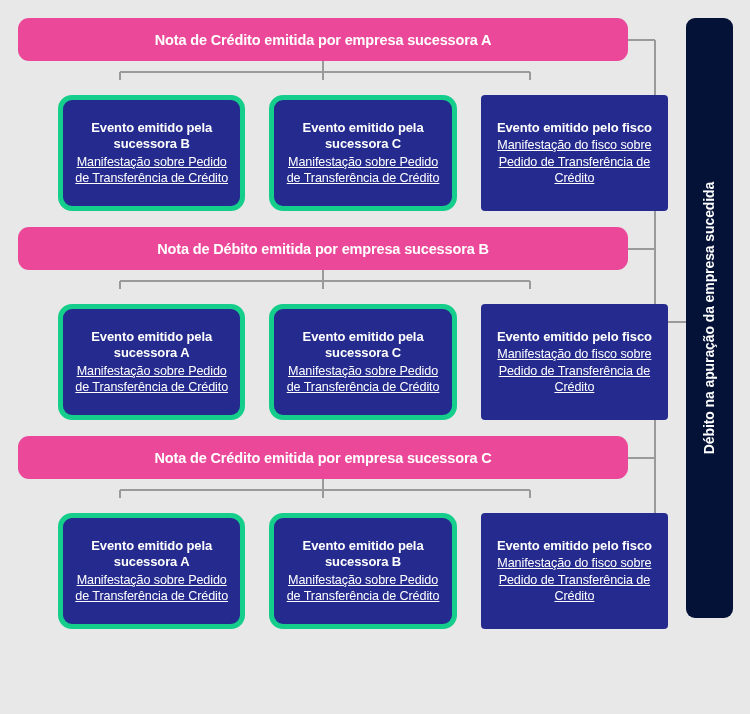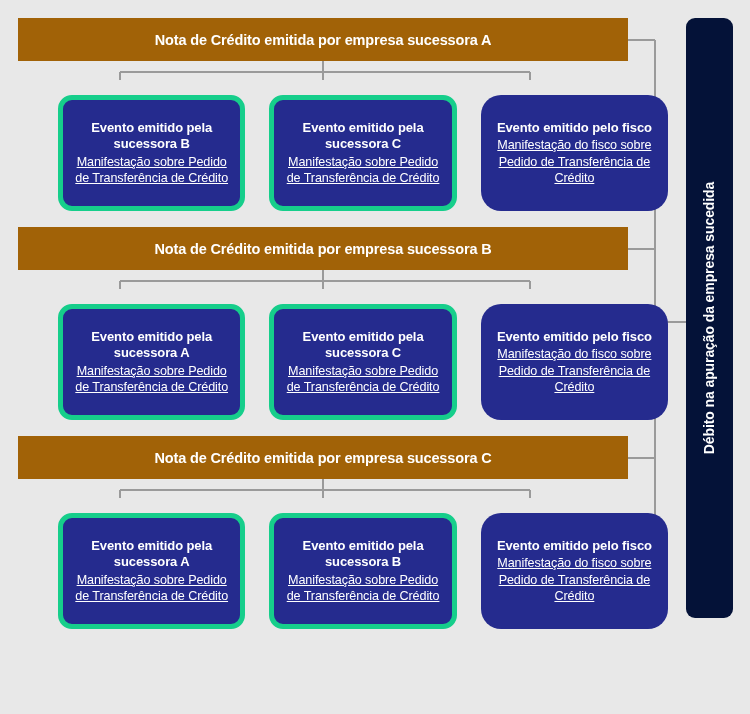--- a/index.html
+++ b/index.html
@@ -32,22 +32,22 @@
     left: 18px;
     width: 610px;
     z-index: 2;
   }
   .group-header {
     position: absolute;
     left: 0;
     top: 0;
     width: 610px;
     height: 43px;
-    background: #a16207;
-    border-radius: 0;
+    background: #ec4899;
+    border-radius: 11px;
     color: #ffffff;
     font-size: 14.5px;
     font-weight: bold;
     letter-spacing: -0.15px;
     display: flex;
     align-items: center;
     justify-content: center;
     text-align: center;
     box-sizing: border-box;
   }
@@ -57,21 +57,21 @@
     top: 77px;
     width: 610px;
     display: flex;
     gap: 24px;
     padding-left: 40px;
   }
   .card {
     width: 198px;
     box-sizing: border-box;
     background: #252B8E;
-    border-radius: 20px;
+    border-radius: 4px;
     color: #ffffff;
     padding: 14px 10px 14px 10px;
     text-align: center;
     min-height: 116px;
     display: flex;
     flex-direction: column;
     align-items: center;
     justify-content: center;
   }
   .card.highlight {
@@ -173,21 +173,21 @@
         <div class="card-body">Manifestação sobre Pedido de Transferência de Crédito</div>
       </div>
       <div class="card">
         <div class="card-title">Evento emitido pelo fisco</div>
         <div class="card-body">Manifestação do fisco sobre Pedido de Transferência de Crédito</div>
       </div>
     </div>
   </div>
 
   <div class="group" style="top:227px;">
-    <div class="group-header">Nota de Crédito emitida por empresa sucessora B</div>
+    <div class="group-header">Nota de Débito emitida por empresa sucessora B</div>
     <div class="cards">
       <div class="card highlight">
         <div class="card-title">Evento emitido pela sucessora A</div>
         <div class="card-body">Manifestação sobre Pedido de Transferência de Crédito</div>
       </div>
       <div class="card highlight">
         <div class="card-title">Evento emitido pela sucessora C</div>
         <div class="card-body">Manifestação sobre Pedido de Transferência de Crédito</div>
       </div>
       <div class="card">

